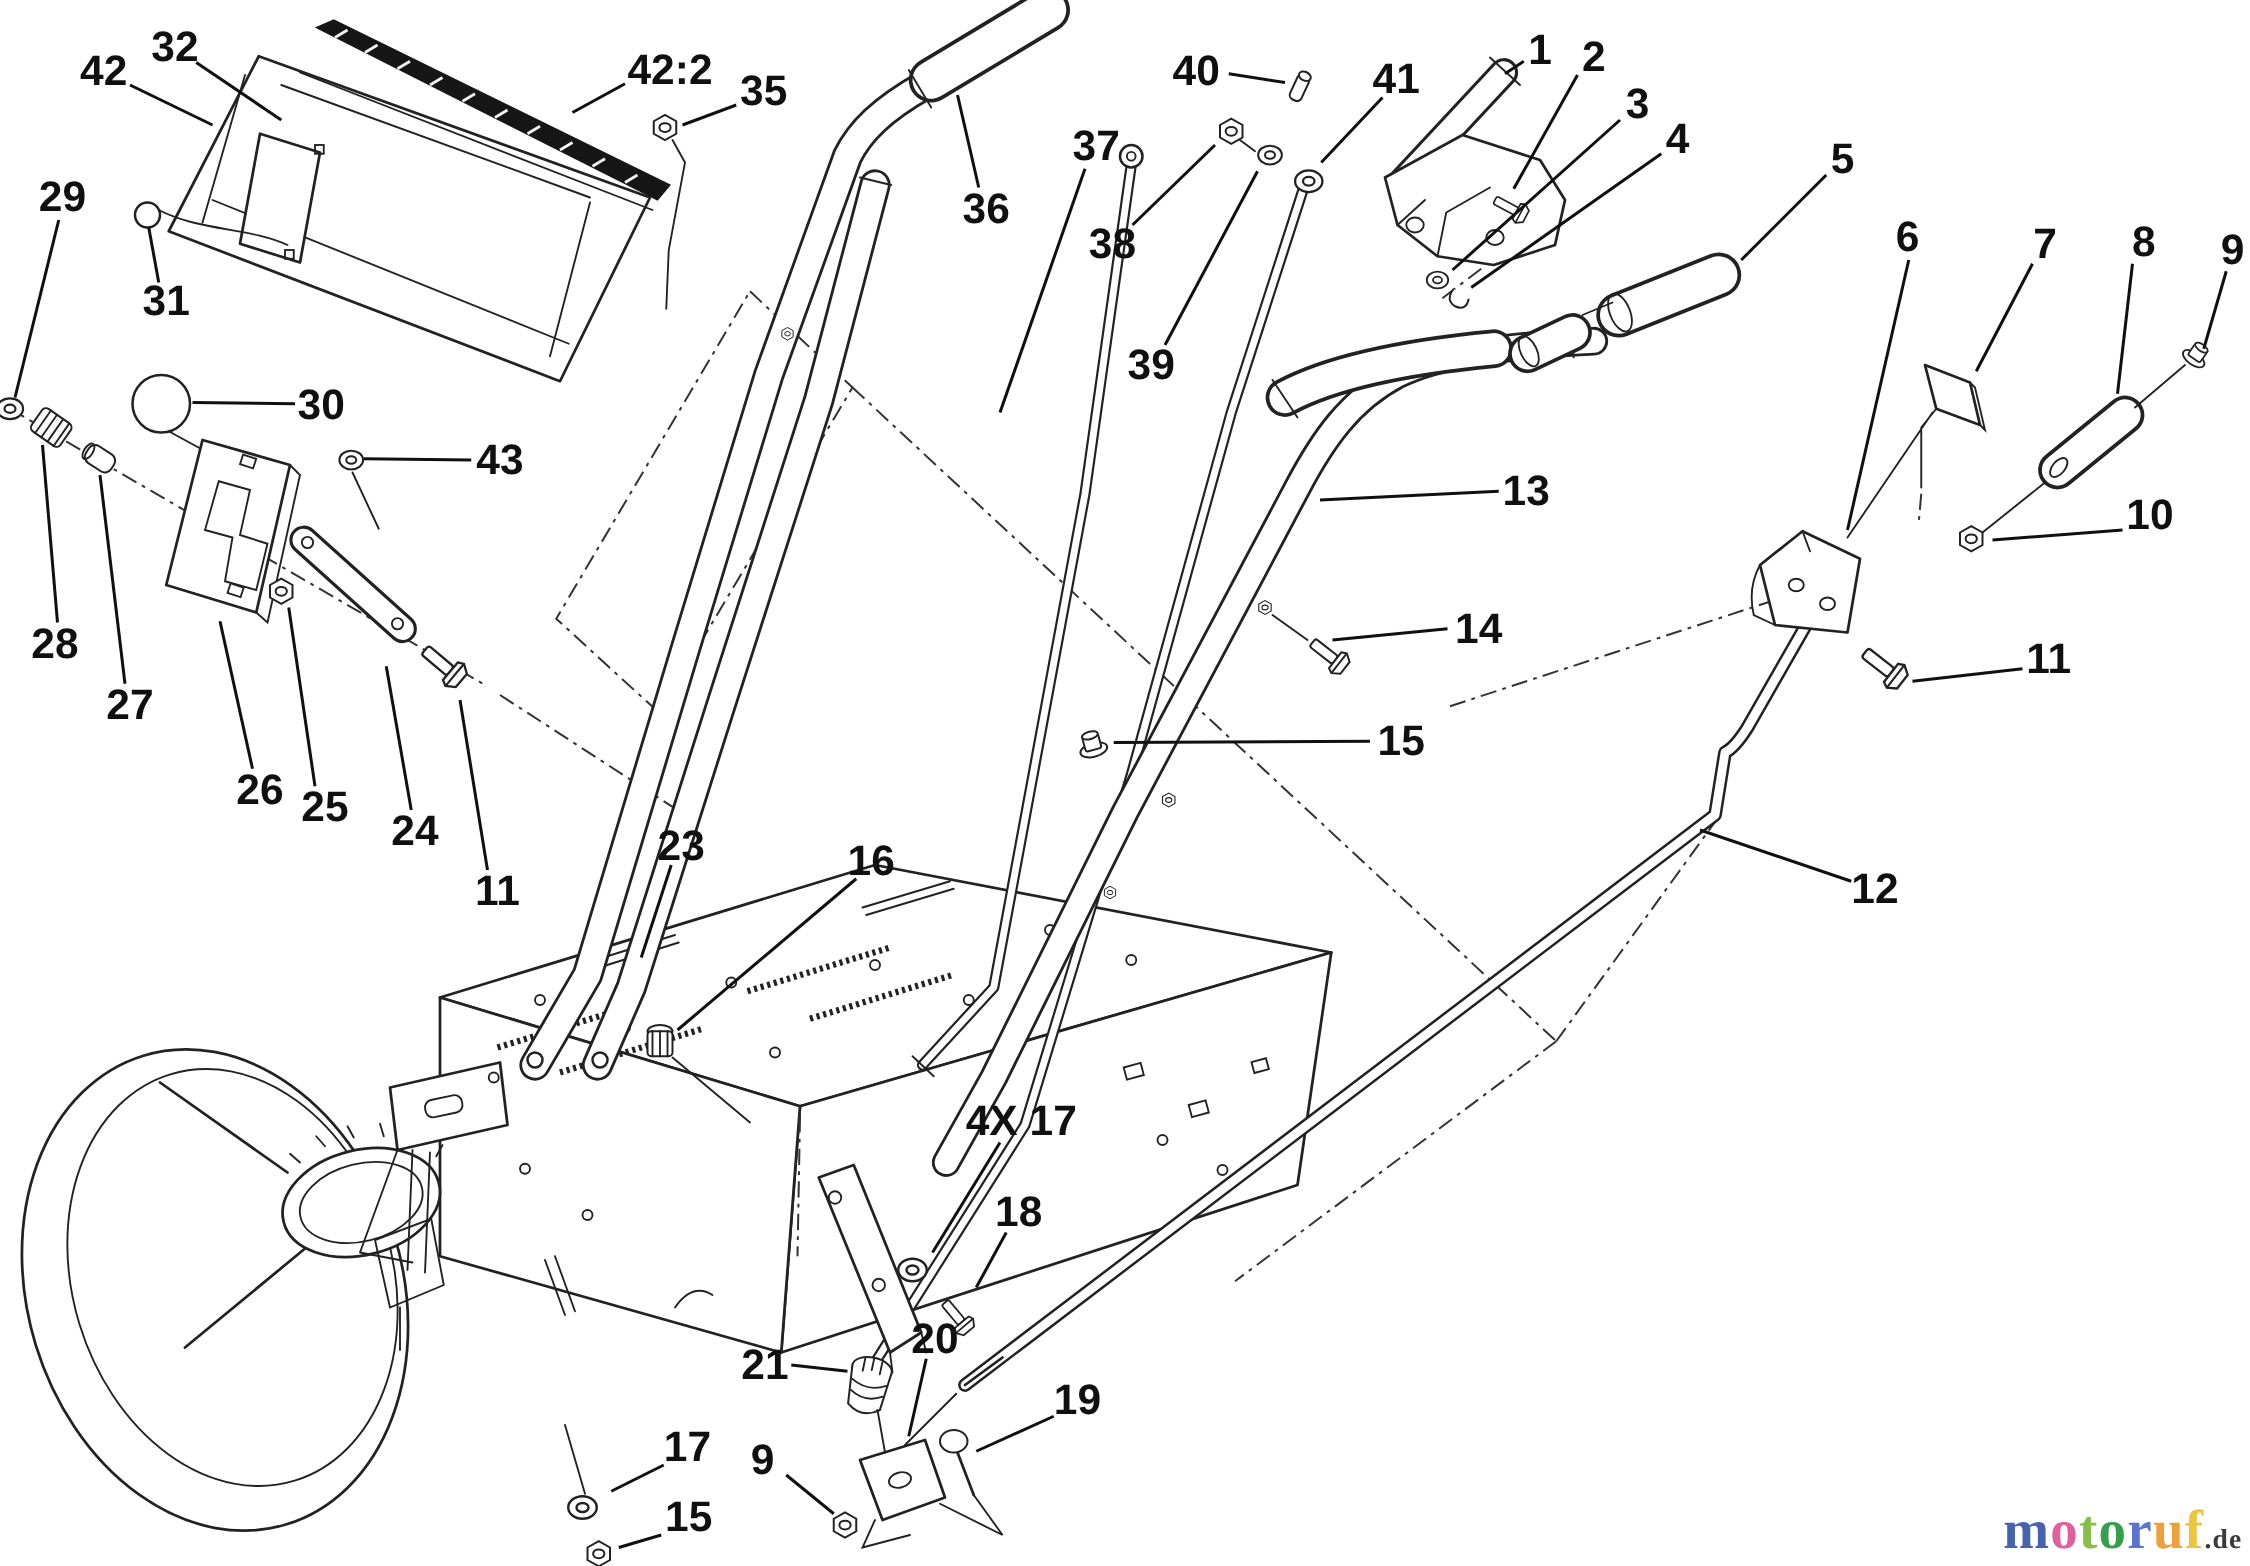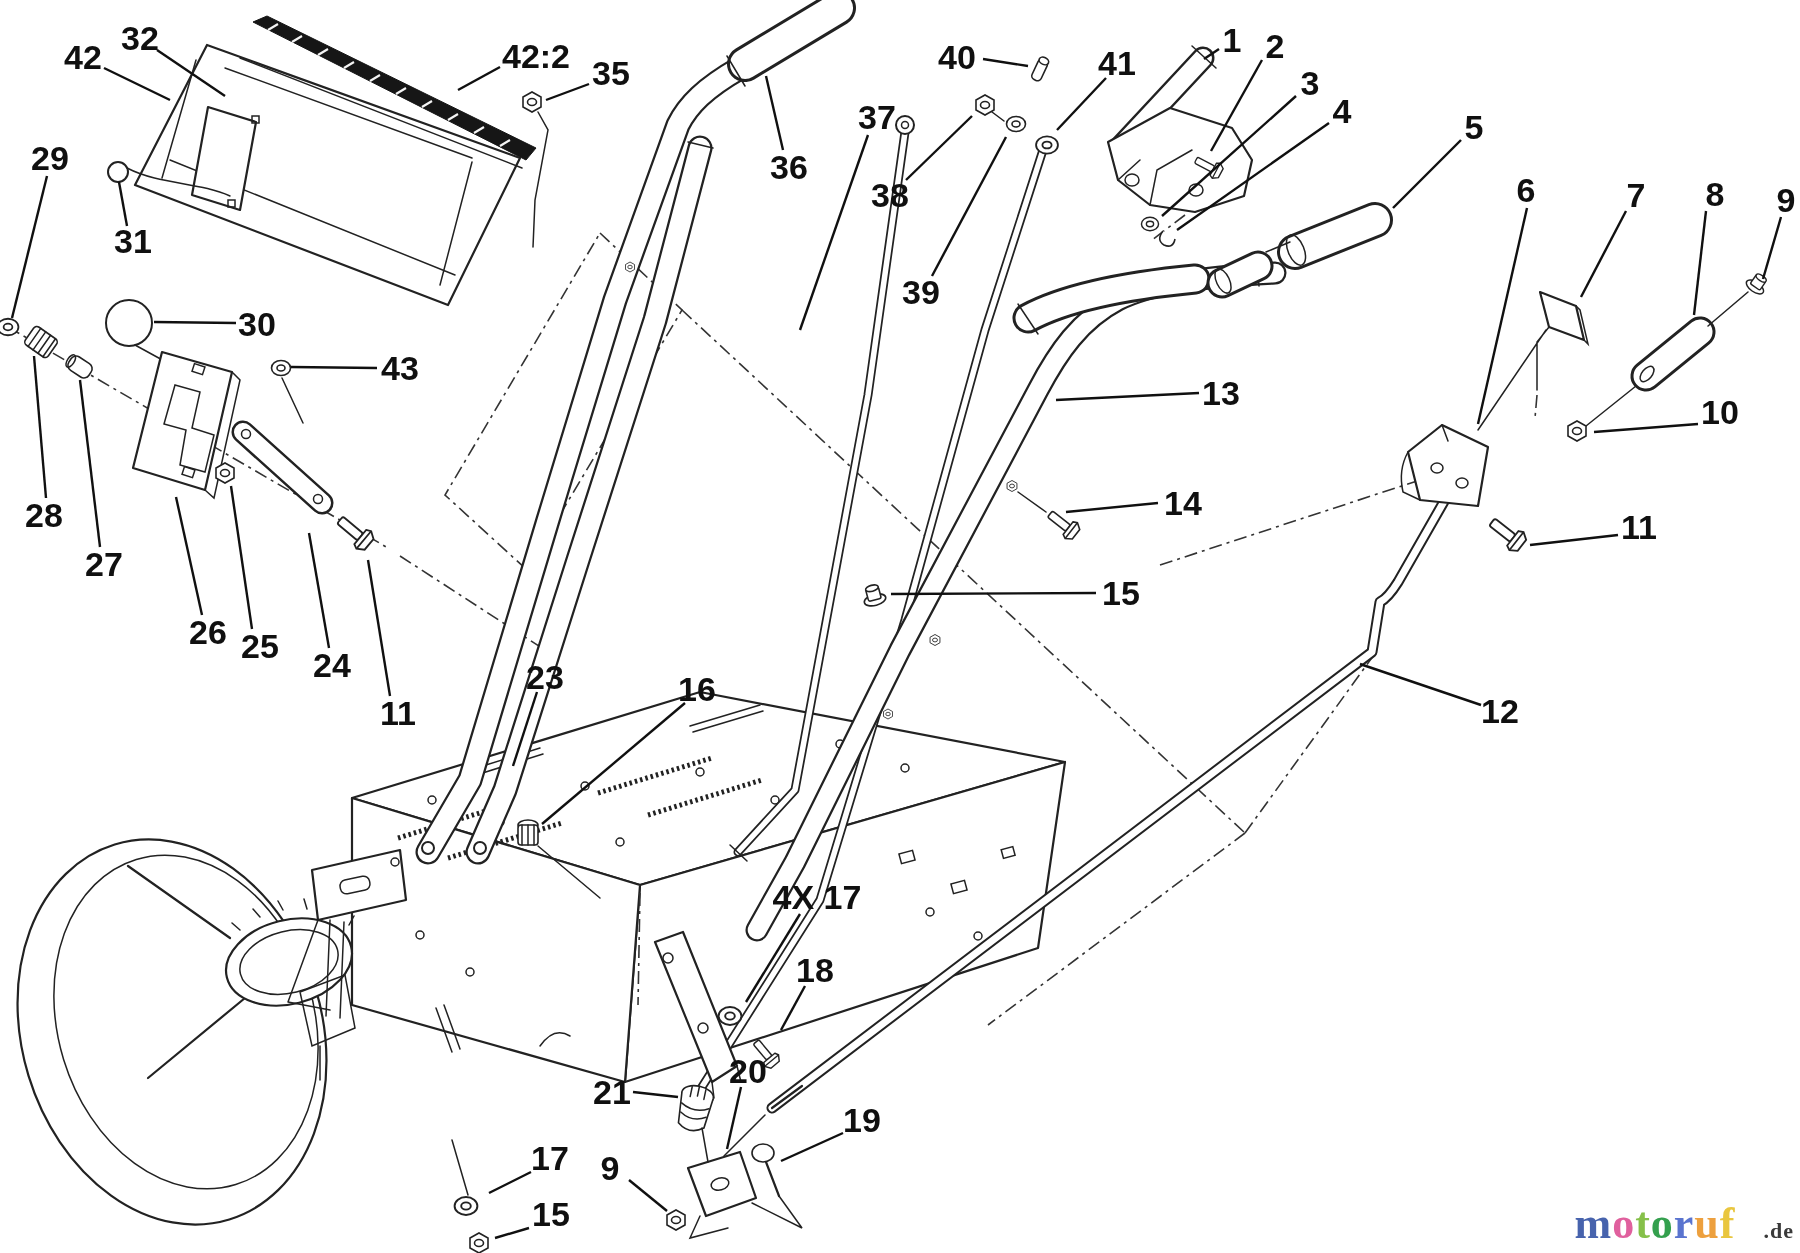--- a/index.html
+++ b/index.html
@@ -24,21 +24,21 @@
   .so{fill:none;stroke:#222;stroke-width:11;stroke-linejoin:round;stroke-linecap:round;}
   .si{fill:none;stroke:#fff;stroke-width:7;stroke-linejoin:round;stroke-linecap:round;}
   .lo{fill:none;stroke:#222;stroke-width:23;stroke-linecap:round;}
   .li{fill:none;stroke:#fff;stroke-width:18;stroke-linecap:round;}
   .hw{fill:#fff;stroke:#222;stroke-width:2;}
   .hwt{fill:#fff;stroke:#222;stroke-width:1.6;}
   text.callout{font:bold 34px "Liberation Sans",sans-serif;fill:#101010;}
   .leader{stroke:#101010;stroke-width:2.4;}
   #watermark{position:absolute;right:6px;bottom:4px;
      font-family:"Liberation Serif",serif;font-weight:bold;font-size:44px;letter-spacing:1px;}
-  #watermark .suf{font-size:22px;font-weight:bold;margin-left:28px;}
+  #watermark .suf{font-size:22px;font-weight:bold;}
 </style>
 </head>
 <body>
 
 <div id="stage">
 <svg width="1800" height="1253" viewBox="0 0 1800 1253">
   <defs>
     <g id="washer">
           <ellipse class="hwt" rx="9.5" ry="7.5"></ellipse>
           <ellipse class="hwt" rx="4" ry="3"></ellipse>

